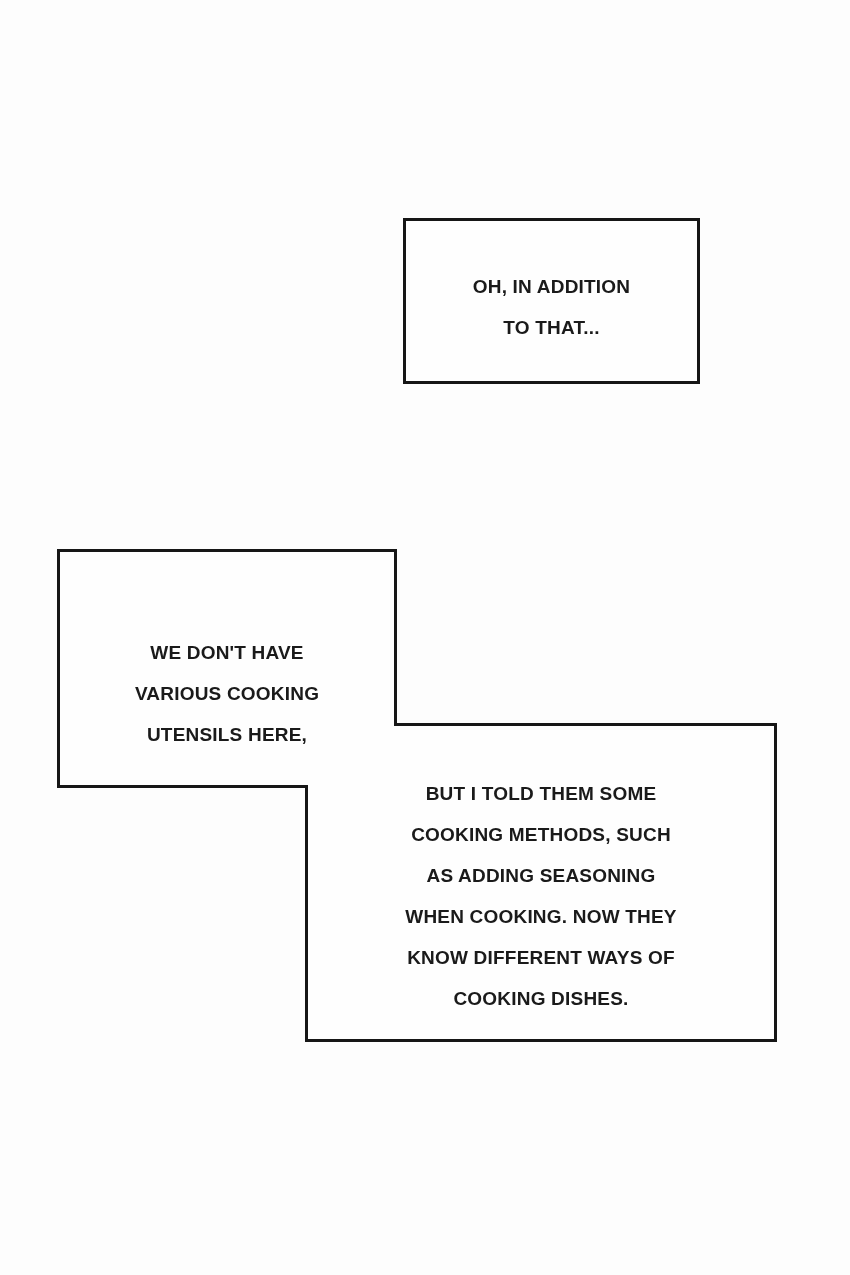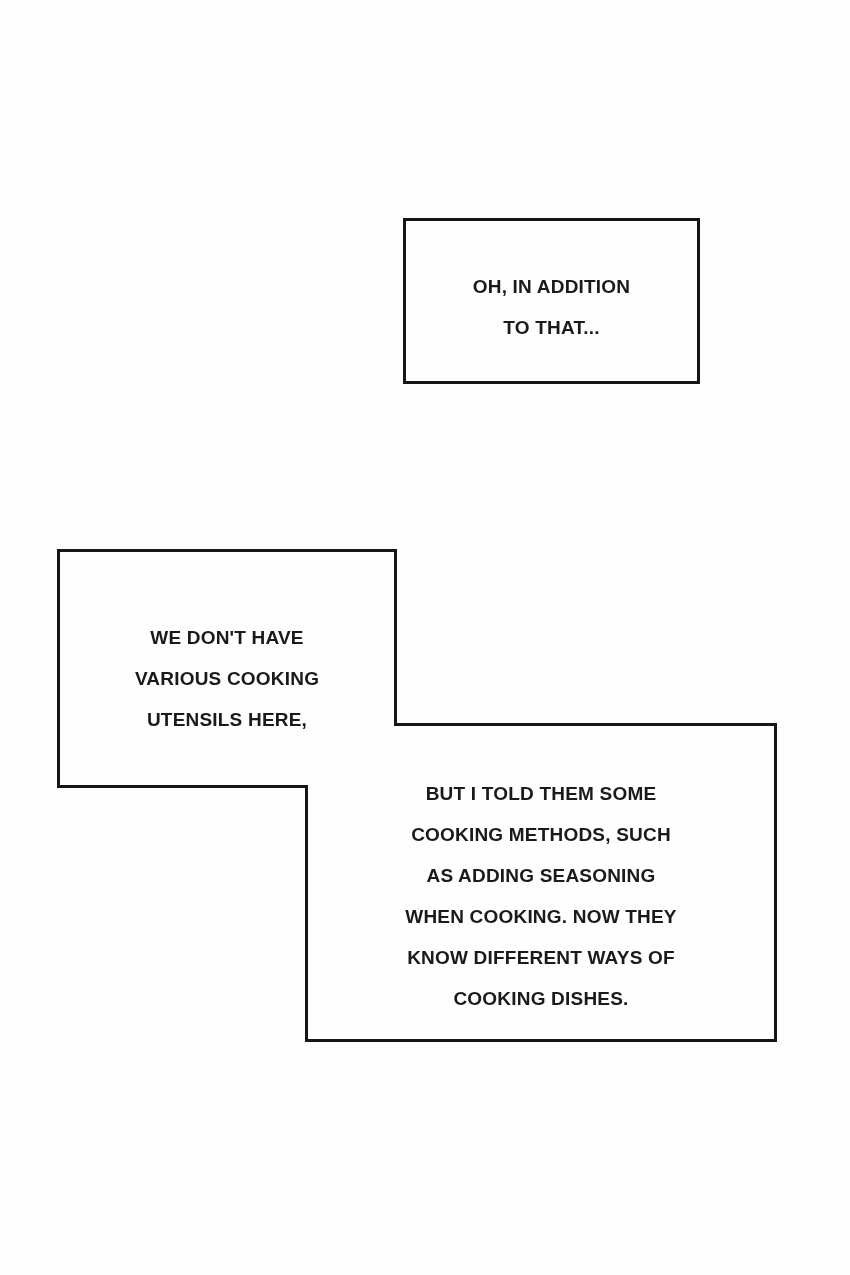--- a/index.html
+++ b/index.html
@@ -43,21 +43,21 @@
     font-size: 19px;
     line-height: 41px;
     letter-spacing: 0.2px;
     color: #1a1a1a;
   }
   
   .b1 { left: 403px; top: 218px; width: 297px; height: 166px; }
   .t1 { left: 403px; top: 218px; width: 297px; height: 166px; padding-top: 12px; }
   
   .b2 { left: 57px;  top: 549px; width: 340px; height: 239px; }
-  .t2 { left: 57px;  top: 549px; width: 340px; height: 267px; padding-bottom: 8px; }
+  .t2 { left: 57px;  top: 564px; width: 340px; height: 267px; padding-bottom: 8px; }
   
   .b3 { left: 305px; top: 723px; width: 472px; height: 319px; }
   .t3 { left: 305px; top: 723px; width: 472px; height: 319px; padding-top: 26px; }
   
   .p23 { left: 305px; top: 723px; width: 92px; height: 65px; }
   
   .cA { left: 394px; top: 723px; }
   .cB { left: 305px; top: 785px; }
 </style>
 </head>

